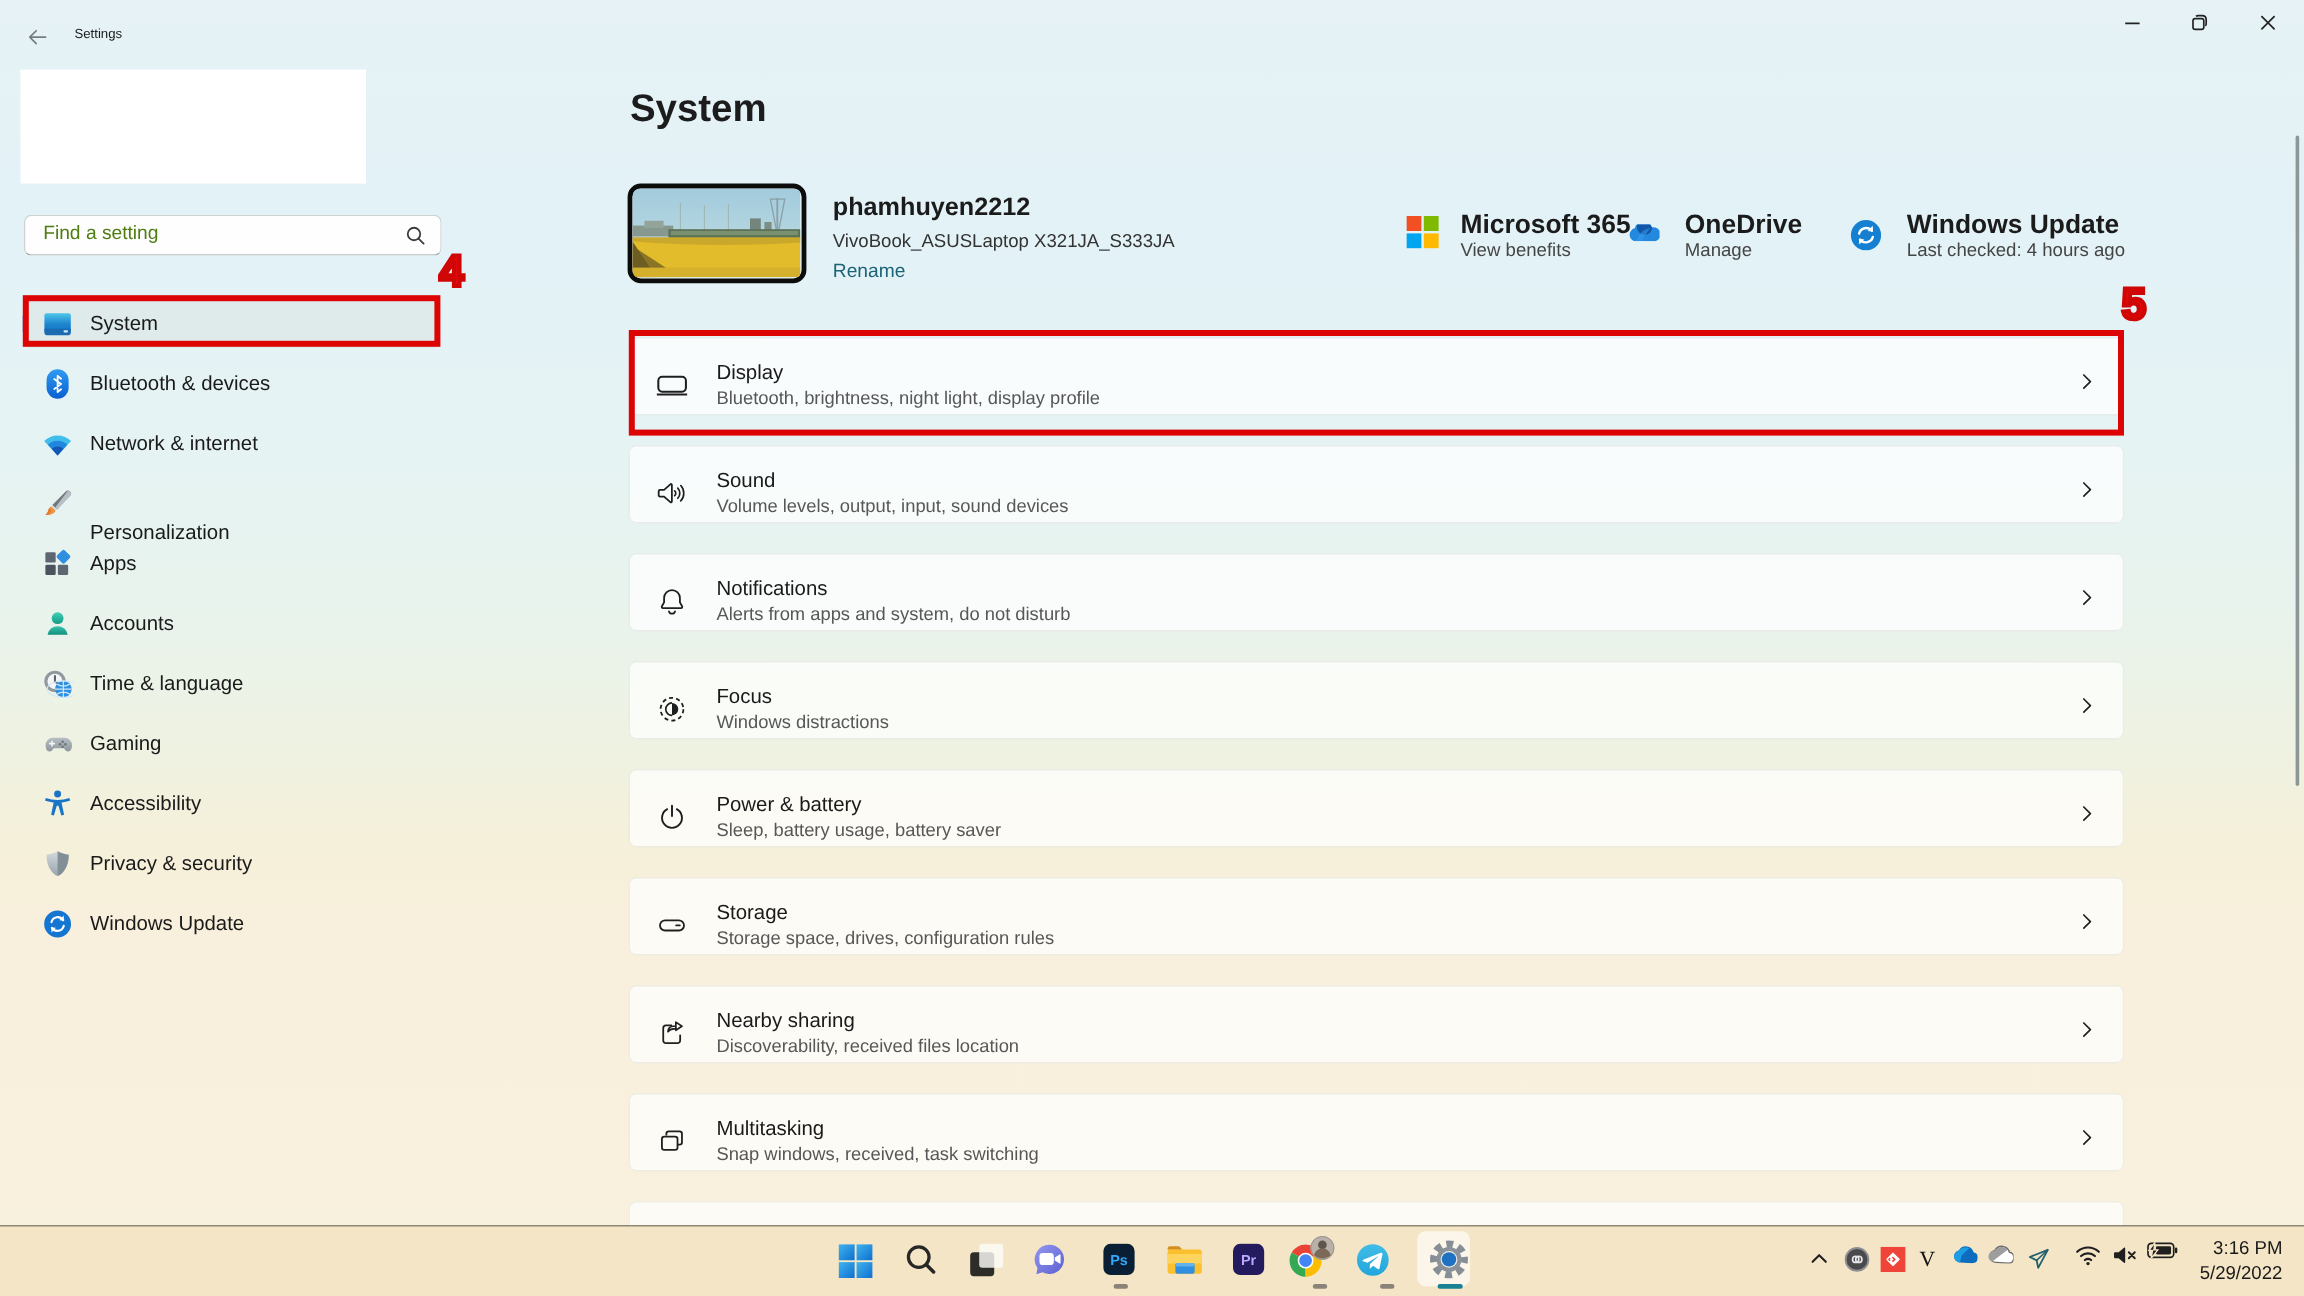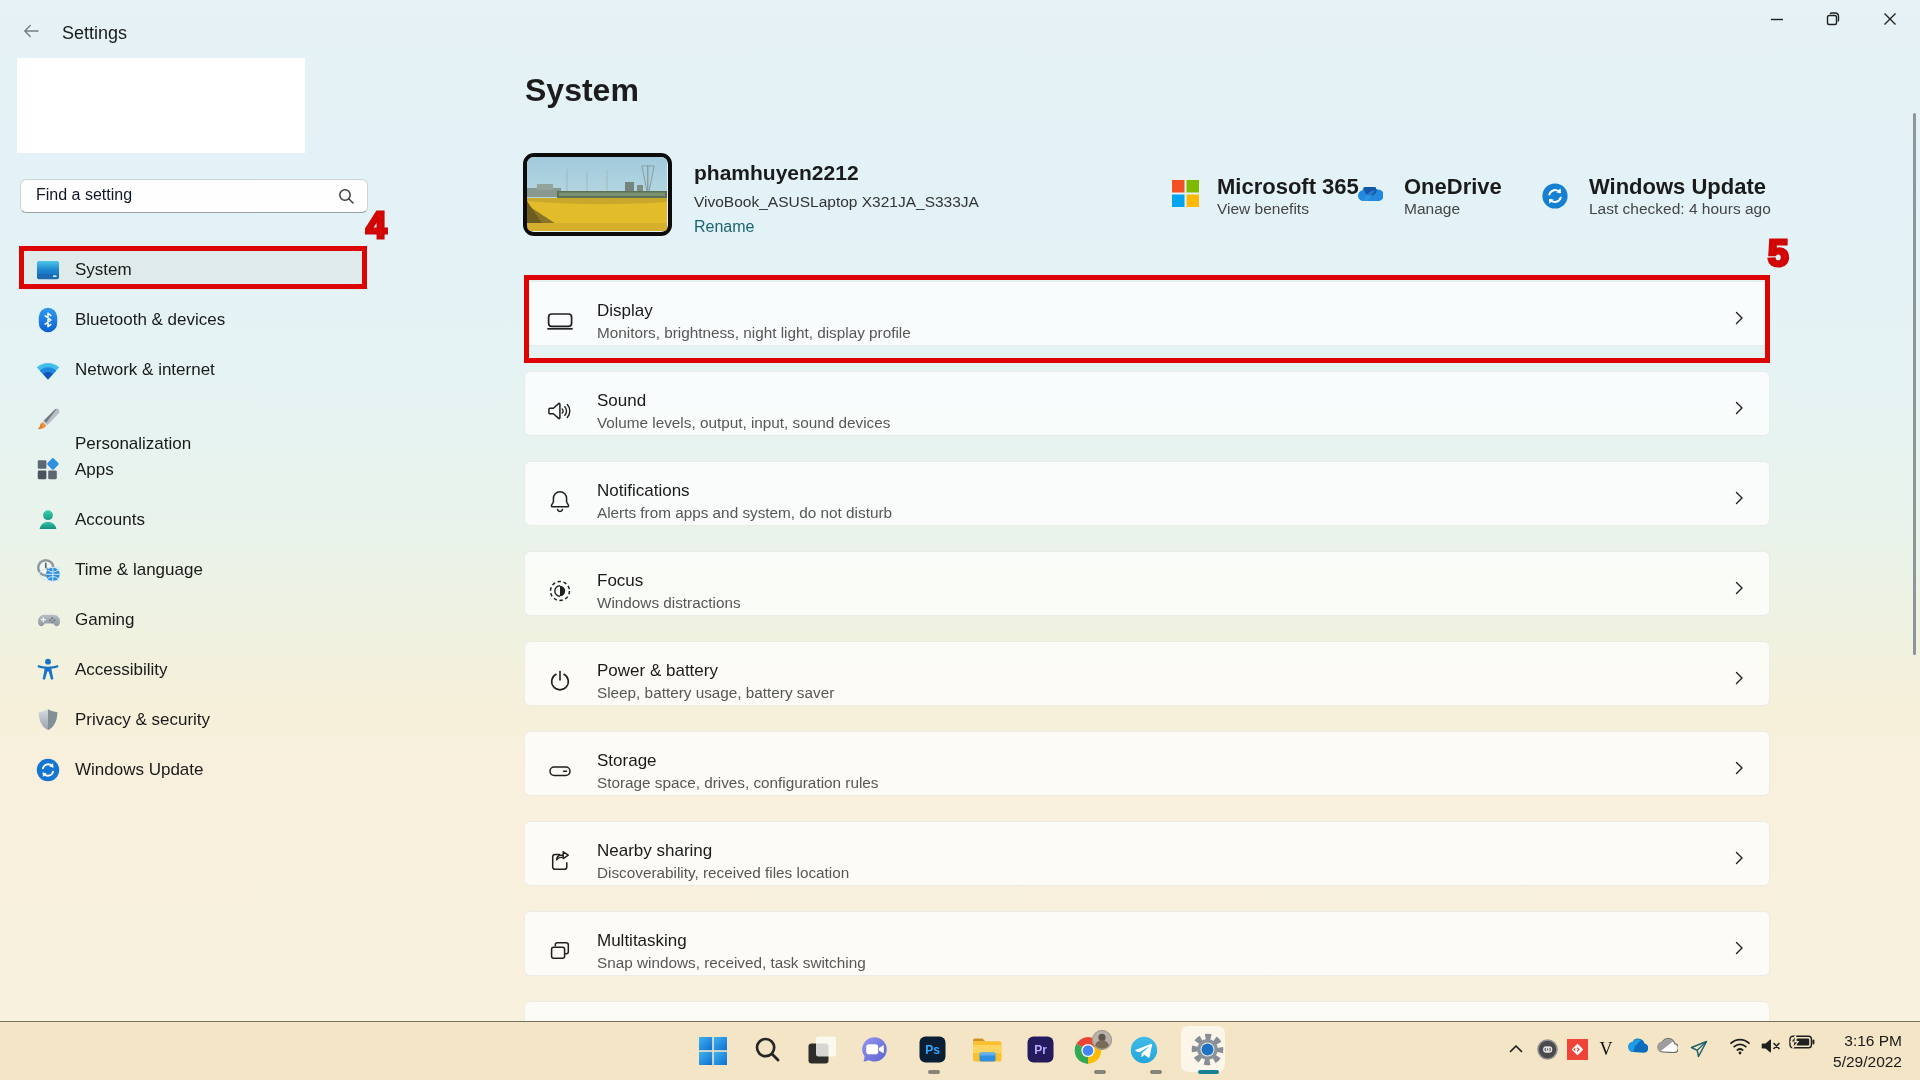--- a/index.html
+++ b/index.html
@@ -16,37 +16,37 @@
 .rednum{position:absolute;color:#e00808;font-weight:bold;font-size:37px;font-family:"Liberation Sans",sans-serif;line-height:1;-webkit-text-stroke:3.2px #cf0606;}
 .statname{font-size:22px;font-weight:bold;color:#1b1b1b;}
 .statsub{font-size:15.5px;color:#454545;}
 </style>
 </head>
 <body>
 
 <svg class="abs" style="left:23px;top:23px" width="16" height="16" viewBox="0 0 16 16">
  <path d="M15 8 H2 M7.2 2.6 L1.8 8 L7.2 13.4" fill="none" stroke="#757d80" stroke-width="1.4" stroke-linecap="round" stroke-linejoin="round"></path>
 </svg>
-<div class="abs" style="left:62px;top:23px;font-size:18px;color:#1a1a1a;">Settings</div>
+<div class="abs" style="left:62px;top:23px;font-size:11px;color:#1a1a1a;">Settings</div>
 
 <svg class="abs" style="left:1768px;top:10px" width="18" height="18" viewBox="0 0 18 18">
  <path d="M3 9.5 H15" stroke="#222" stroke-width="1.4" fill="none"></path>
 </svg>
 <svg class="abs" style="left:1824px;top:10px" width="18" height="18" viewBox="0 0 18 18">
  <rect x="3.5" y="5.5" width="9" height="9" rx="1.8" stroke="#222" stroke-width="1.4" fill="none"></rect>
  <path d="M6 3.7 C6.5 3.2 7 3 7.8 3 H11 C13.2 3 14.5 4.3 14.5 6.5 V9.7 C14.5 10.5 14.3 11 13.8 11.5" stroke="#222" stroke-width="1.4" fill="none"></path>
 </svg>
 <svg class="abs" style="left:1881px;top:10px" width="18" height="18" viewBox="0 0 18 18">
  <path d="M3.5 3.5 L14.5 14.5 M14.5 3.5 L3.5 14.5" stroke="#222" stroke-width="1.4" fill="none"></path>
 </svg>
 
 <div class="abs" style="left:17px;top:58px;width:288px;height:95px;background:#ffffff;"></div>
 
 <div class="abs" style="left:20px;top:179px;width:348px;height:34px;background:#fefefe;border:1px solid #ccd3d1;border-bottom-color:#9aa09e;border-radius:6px;box-sizing:border-box;"></div>
-<div class="abs" style="left:36px;top:186px;font-size:16px;color:#0f172a;">Find a setting</div>
+<div class="abs" style="left:36px;top:186px;font-size:16px;color:#4d7c0f;">Find a setting</div>
 <svg class="abs" style="left:338px;top:188px" width="17" height="17" viewBox="0 0 17 17">
  <circle cx="7" cy="7" r="5.2" stroke="#3d3d3d" stroke-width="1.5" fill="none"></circle>
  <path d="M11 11 L15 15" stroke="#3d3d3d" stroke-width="1.5" stroke-linecap="round"></path>
 </svg>
 
 <div id="nav"></div>
 <div class="abs" style="left:19px;top:250px;width:348px;height:40px;background:#dfeaea;border-radius:5px;"></div>
 <div class="abs" style="left:19px;top:262px;width:3px;height:16px;background:#0067c0;border-radius:2px;"></div>
 <div class="abs" style="left:35px;top:257px;width:26px;height:26px;"><svg width="26" height="26" viewBox="0 0 26 26">
       <defs>
@@ -220,21 +220,21 @@
 <div class="abs statname" style="left:1589px;top:174px;">Windows Update</div>
 <div class="abs statsub" style="left:1589px;top:200px;">Last checked: 4 hours ago</div>
 
 <div id="rows"></div>
 <div class="rowcard" style="top:281px;">
  <div class="rowicon"><svg width="26" height="26" viewBox="0 0 26 26">
         <rect x="1.6" y="6" width="23" height="12.4" rx="3.2" stroke="#1f1f1f" stroke-width="1.7" fill="none"></rect>
         <path d="M0.3 20.8 h25.4" stroke="#1f1f1f" stroke-width="1.7" stroke-linecap="butt" fill="none"></path>
       </svg></div>
  <div class="rowtitle">Display</div>
- <div class="rowsub">Monitors, brightness, night light, display profile</div>
+ <div class="rowsub">Bluetooth, brightness, night light, display profile</div>
  <div class="rowchev"><svg width="16" height="16" viewBox="0 0 16 16">
         <path d="M5.5 2.5 L11 8 L5.5 13.5" stroke="#1f1f1f" stroke-width="1.4" fill="none" stroke-linecap="round" stroke-linejoin="round"></path>
       </svg></div>
 </div>
 <div class="rowcard" style="top:371px;">
  <div class="rowicon"><svg width="26" height="26" viewBox="0 0 26 26">
         <path d="M3 10.2 h3.4 L11.6 5.6 c0.6-0.5 1.3-0.2 1.3 0.7 v13.4 c0 0.9-0.7 1.2-1.3 0.7 L6.4 15.8 H3 c-0.7 0-1.1-0.4-1.1-1.1 v-3.4 c0-0.7 0.4-1.1 1.1-1.1 Z" stroke="#1f1f1f" stroke-width="1.5" fill="none" stroke-linejoin="round"></path>
         <path d="M15.2 11 a2.6 2.6 0 0 1 0 4" stroke="#1f1f1f" stroke-width="1.4" fill="none" stroke-linecap="round"></path>
         <path d="M17.8 8.8 a6 6 0 0 1 0 8.4" stroke="#1f1f1f" stroke-width="1.4" fill="none" stroke-linecap="round"></path>
         <path d="M20.3 6.6 a9.4 9.4 0 0 1 0 12.8" stroke="#1f1f1f" stroke-width="1.4" fill="none" stroke-linecap="round"></path>

